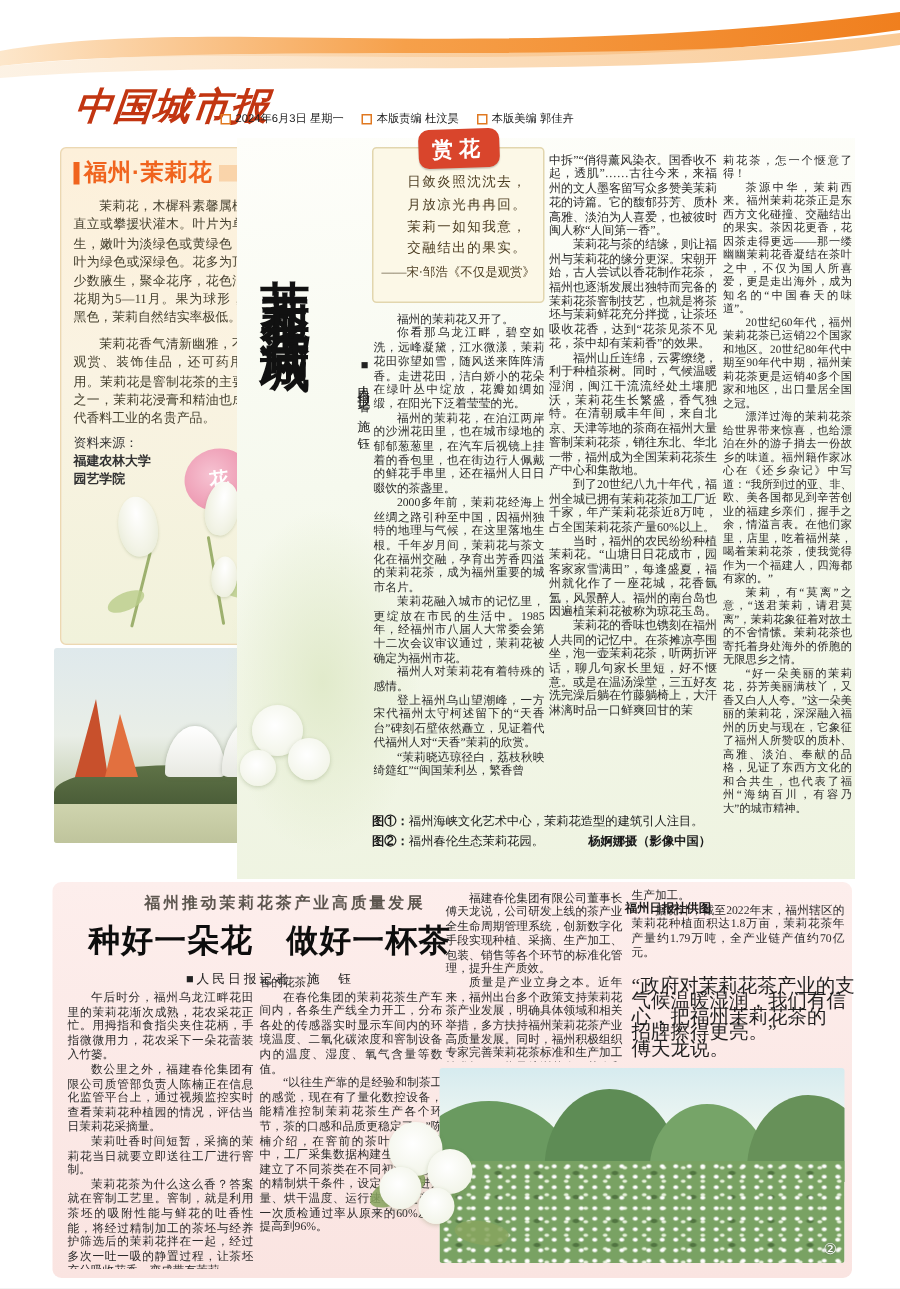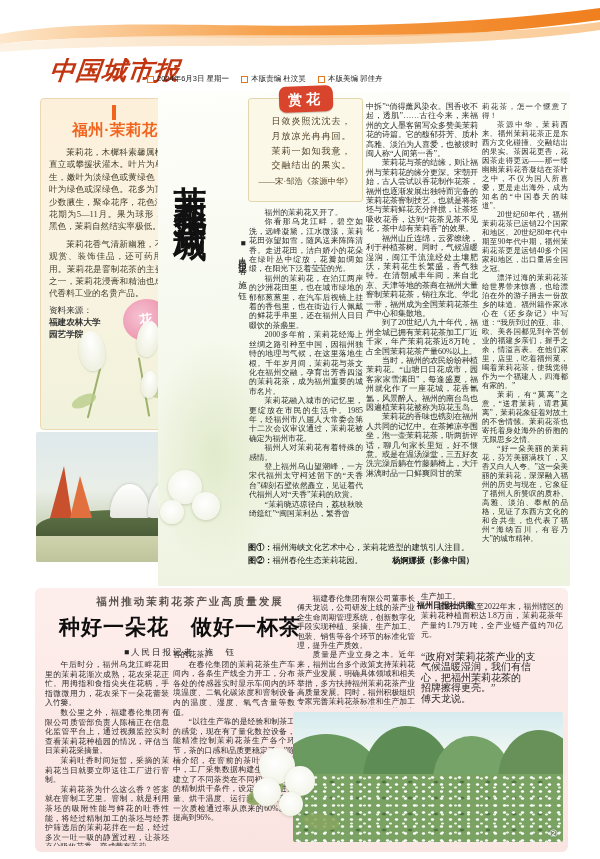--- a/index.html
+++ b/index.html
@@ -14,21 +14,21 @@
         letter-spacing:1px;transform:skewX(-6deg);z-index:3;}
   #dateline{left:147px;top:74px;font-size:7.5px;color:#222;z-index:3;white-space:nowrap;}
   #dateline .item{margin-right:10px;}
   .sq{display:inline-block;width:5px;height:5px;border:1px solid #e07820;margin-right:3px;vertical-align:middle;}
 
   
   #flower-box{left:40px;top:98px;width:150px;height:332px;box-sizing:border-box;
     background:linear-gradient(180deg,#fdf0da 0%,#faf3e2 45%,#f1f2db 100%);
     border:1px solid #ecd8b2;border-radius:4px;padding:6px 8px;}
   #fb-title{display:flex;align-items:center;font-family:"Liberation Sans","DejaVu Sans",sans-serif;
-    font-weight:bold;font-size:15.5px;color:#f0641e;letter-spacing:.5px;flex-direction:column;}
+    font-weight:bold;font-size:15.5px;color:#f0641e;letter-spacing:.5px;}
   #fb-title .bar{width:4px;height:15px;background:#f0641e;margin-right:3px;}
   #fb-title .tail{flex:1;height:11px;background:#f8c896;margin-left:4px;opacity:.7;}
   #flower-box p{margin:5px 0 0;font-size:8.6px;line-height:12.4px;text-align:justify;
     text-indent:2em;color:#45402f;}
   #fb-source{margin-top:4px;font-size:8.6px;line-height:12px;color:#333;}
   #fb-source b{font-weight:bold;}
   
   .bud{position:absolute;background:radial-gradient(ellipse at 50% 28%,#ffffff 0%,#f2f3e6 60%,#e4e8d2 100%);
        border-radius:50% 50% 46% 46%;box-shadow:0 1px 2px rgba(120,140,90,.25);}
   .stem{position:absolute;width:2px;background:#9db06e;border-radius:2px;}
@@ -95,21 +95,21 @@
   #b-title{margin-top:4px;font-size:21px;font-weight:bold;letter-spacing:1px;color:#0d0d0d;
      font-family:"Liberation Sans","DejaVu Sans",sans-serif;}
   #b-byline{margin-top:6px;font-size:8.5px;color:#222;letter-spacing:2px;}
   .bcol{position:absolute;overflow:hidden;font-size:7.8px;line-height:9.6px;}
   .bcol p{margin:0;text-align:justify;text-indent:2em;}
   .bcol p.nf{text-indent:0;}
   #bcol1{left:10px;top:72px;width:124px;height:186px;}
   #bcol2{left:138px;top:62px;width:122px;height:194px;}
   #bcol3{left:262px;top:6px;width:118px;height:114px;line-height:9.4px;}
   #bcol4{left:386px;top:4px;width:142px;height:58px;}
-  #quote{left:386px;top:64px;width:142px;z-index:6;font-size:10px;line-height:10.4px;color:#1f1f1f;}
+  #quote{left:386px;top:64px;width:142px;z-index:6;font-size:13px;line-height:10.4px;color:#1f1f1f;}
   #quote div{white-space:nowrap;}
 
   
   #photo2{left:258px;top:124px;width:270px;height:130px;overflow:hidden;border-radius:2px;z-index:2;
      background:linear-gradient(180deg,#d6ebef 0%,#eef6f2 30%,#f4f7ee 42%);}
   .mt{position:absolute;border-radius:48% 52% 10% 10%/85% 90% 0 0;}
   #photo2 .field{position:absolute;left:0;top:62px;width:270px;height:68px;
      background-color:#79a263;
      background-image:radial-gradient(#ffffff 1px,rgba(255,255,255,0) 2.2px),
                       radial-gradient(#e8f2dc 1px,rgba(255,255,255,0) 2px),
@@ -195,21 +195,21 @@
 
   <div id="main-title" class="abs">茉莉花开香满城</div>
   <div id="main-byline" class="abs">■人民日报记者　施　钰</div>
 
   <div id="poem-box" class="abs">
     <div id="poem-seal">赏花</div>
     <div class="pl">日敛炎照沈沈去，</div>
     <div class="pl">月放凉光冉冉回。</div>
     <div class="pl">茉莉一如知我意，</div>
     <div class="pl">交融结出的果实。</div>
-    <div class="attr">——宋·邹浩《茶源中华》</div>
+    <div class="attr">——宋·邹浩《不仅是观赏》</div>
   </div>
 
   <div id="col1" class="col">
     <p>福州的茉莉花又开了。</p>
     <p>你看那乌龙江畔，碧空如洗，远峰凝黛，江水微漾，茉莉花田弥望如雪，随风送来阵阵清香。走进花田，洁白娇小的花朵在绿叶丛中绽放，花瓣如绸如缎，在阳光下泛着莹莹的光。</p>
     <p>福州的茉莉花，在泊江两岸的沙洲花田里，也在城市绿地的郁郁葱葱里，在汽车后视镜上挂着的香包里，也在街边行人佩戴的鲜花手串里，还在福州人日日啜饮的茶盏里。</p>
     <p>2000多年前，茉莉花经海上丝绸之路引种至中国，因福州独特的地理与气候，在这里落地生根。千年岁月间，茉莉花与茶文化在福州交融，孕育出芳香四溢的茉莉花茶，成为福州重要的城市名片。</p>
     <p>茉莉花融入城市的记忆里，更绽放在市民的生活中。1985年，经福州市八届人大常委会第十二次会议审议通过，茉莉花被确定为福州市花。</p>
     <p>福州人对茉莉花有着特殊的感情。</p>
     <p>登上福州乌山望潮峰，一方宋代福州太守柯述留下的“天香台”碑刻石壁依然矗立，见证着代代福州人对“天香”茉莉的欣赏。</p>

